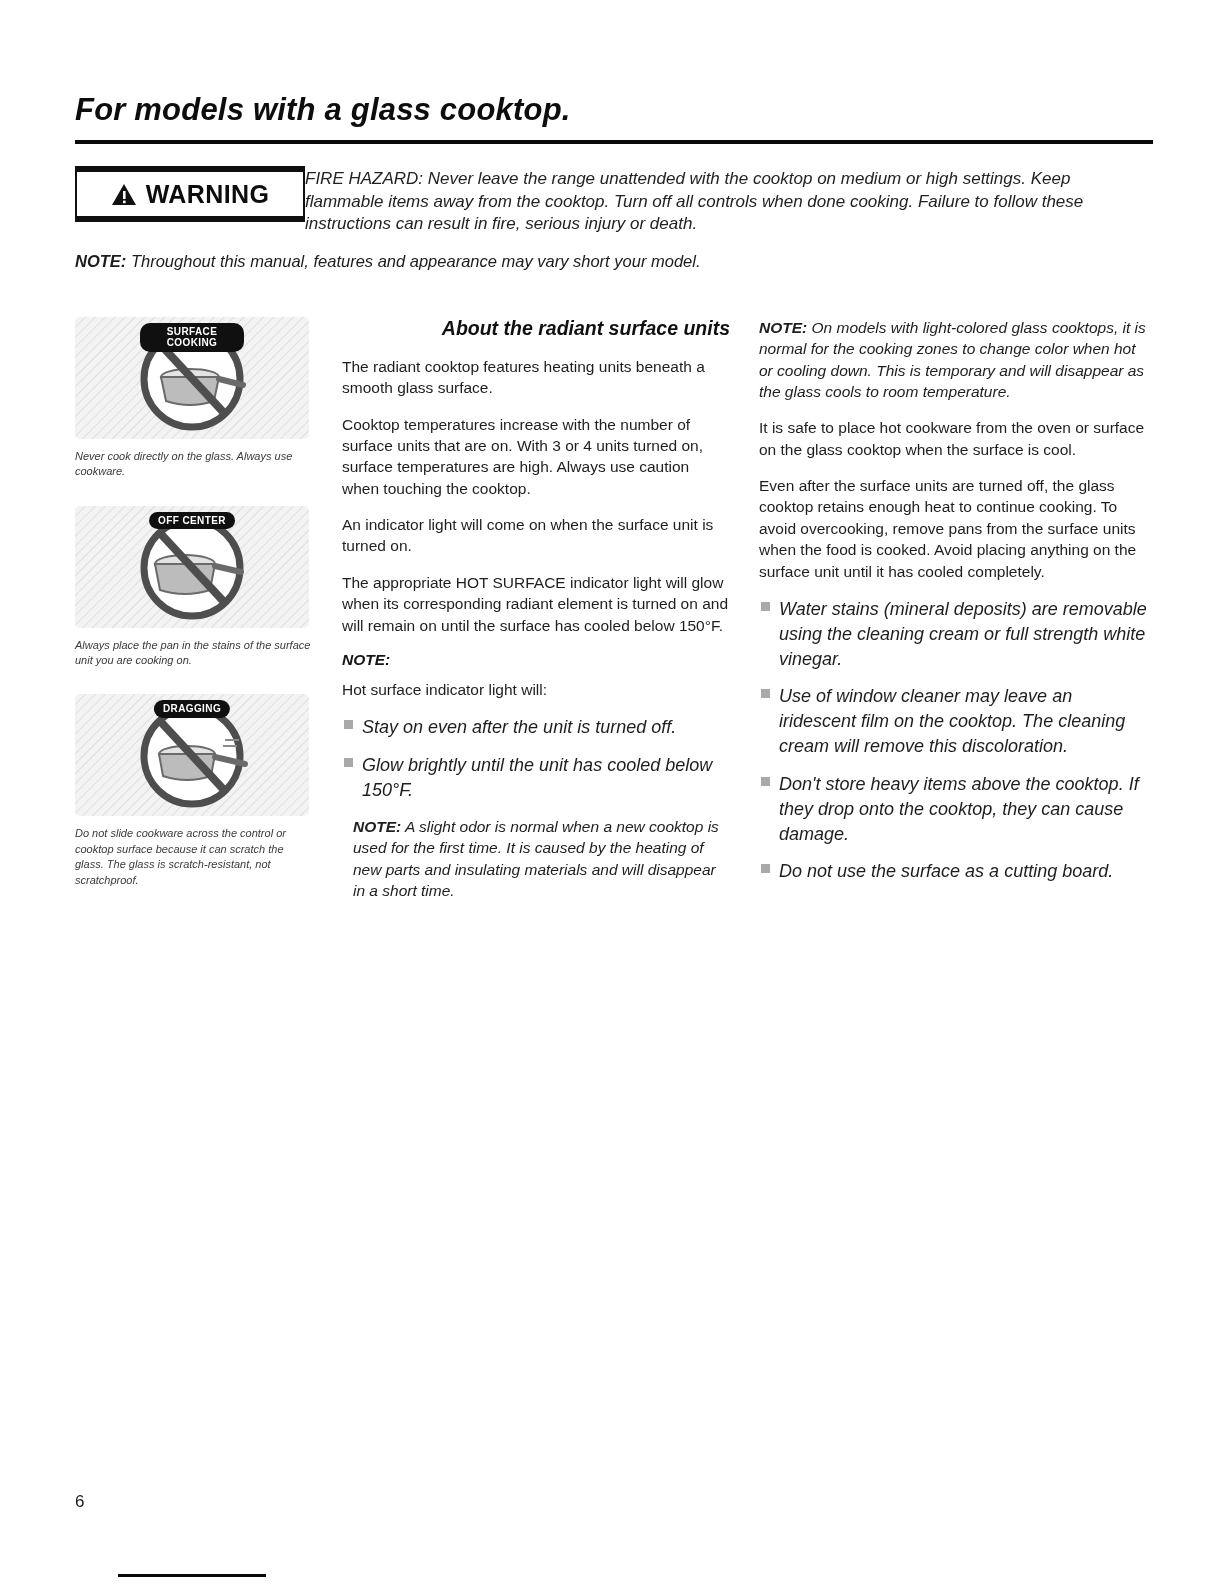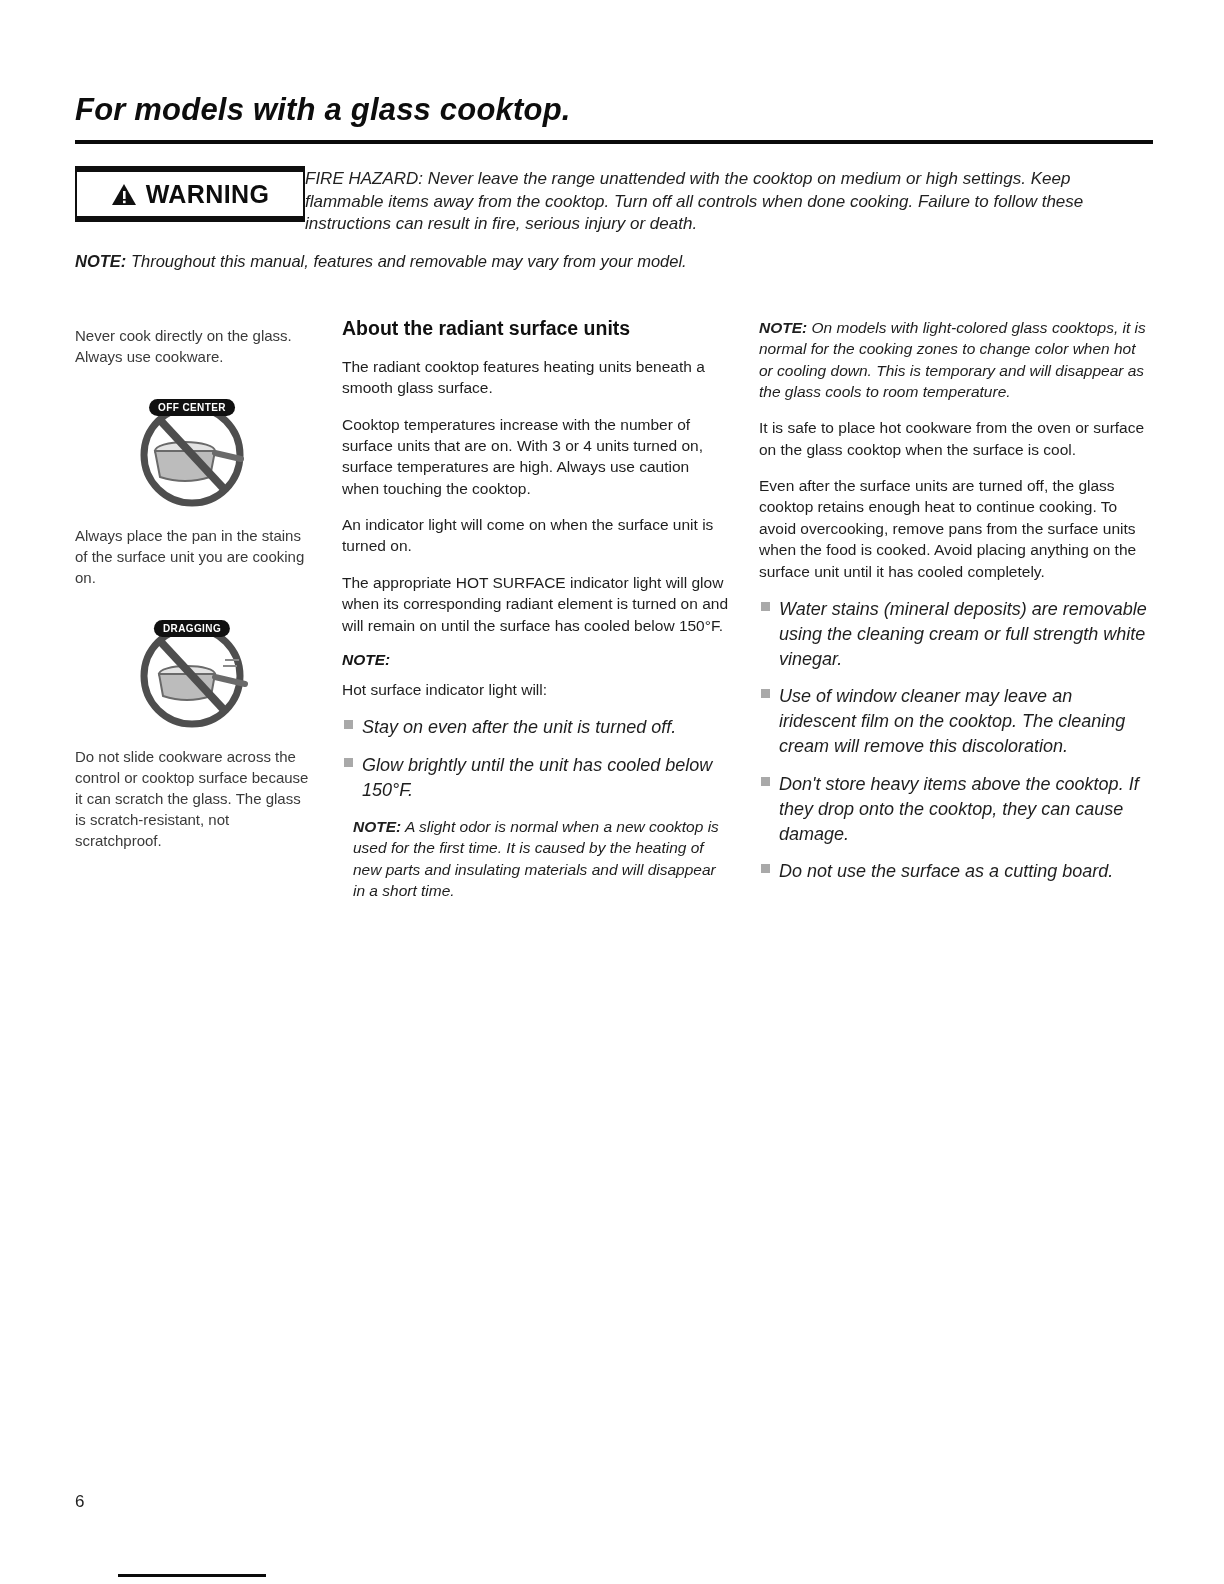--- a/index.html
+++ b/index.html
@@ -33,26 +33,26 @@
   
   .figure{position:relative;width:234px;margin-bottom:10px;}
   .figure svg{display:block;width:234px;height:122px;}
   .badge{
     position:absolute;top:6px;left:50%;transform:translateX(-50%);
     background:#101010;color:#ffffff;font-size:10px;font-weight:bold;
     letter-spacing:.4px;padding:3px 9px;border-radius:10px;text-align:center;
     line-height:1.15;max-width:86px;
   }
   .caption{
-    font-size:15px;color:#3a3a3a;line-height:1.4;
+    font-size:11px;font-style:italic;color:#3a3a3a;line-height:1.4;
     margin:8px 0 26px 0;width:238px;
   }
 
   
-  .mid-heading{font-size:19.5px;font-weight:bold;color:#101010;margin:0 0 16px 0;}
+  .mid-heading{font-size:19.5px;font-weight:bold;font-style:italic;color:#101010;margin:0 0 16px 0;text-align:right;}
   .para{font-size:15.5px;line-height:1.38;margin:0 0 15px 0;color:#1e1e1e;}
   .para.italic{font-style:italic;}
   .note-label{font-size:15.5px;font-weight:bold;font-style:italic;margin:2px 0 10px 0;color:#151515;}
   .bullet{display:flex;margin:0 0 13px 0;}
   .bullet .sq{
     width:9px;height:9px;min-width:9px;background:#a9a9a9;margin:5px 9px 0 2px;
   }
   .bullet .btxt{font-size:18px;font-style:italic;line-height:1.38;color:#1e1e1e;}
 
   .page-number{position:absolute;left:75px;top:1492px;font-size:17px;color:#222;}
@@ -74,27 +74,44 @@
             <rect x="12" y="8" width="2.6" height="8" fill="#ffffff"></rect>
             <rect x="12" y="17.6" width="2.6" height="2.6" fill="#ffffff"></rect>
           </svg>
         </span>
         <span class="warn-label">WARNING</span>
       </div>
       <div class="warn-text">FIRE HAZARD: Never leave the range unattended with the cooktop on medium or high settings. Keep flammable items away from the cooktop. Turn off all controls when done cooking. Failure to follow these instructions can result in fire, serious injury or death.</div>
     </div>
 
     <div class="note-top">
-      <b class="inb">NOTE:</b><span> Throughout this manual, features and removable may vary from your model.</span>
+      <b class="inb">NOTE:</b><span> Throughout this manual, features and appearance may vary short your model.</span>
     </div>
 
     <div class="cols">
 
       <div>
 
+        <div class="figure">
+          <svg viewBox="0 0 234 122">
+            <defs>
+              <pattern id="hatch" width="7" height="7" patternUnits="userSpaceOnUse" patternTransform="rotate(45)">
+                <rect width="7" height="7" fill="#f3f3f3"></rect>
+                <line x1="0" y1="0" x2="0" y2="7" stroke="#dedede" stroke-width="2"></line>
+              </pattern>
+            </defs>
+            <rect x="0" y="0" width="234" height="122" rx="5" fill="url(#hatch)"></rect>
+            <circle cx="117" cy="62" r="48" fill="#ffffff" stroke="#4e4e4e" stroke-width="7"></circle>
+            <ellipse cx="115" cy="60" rx="29" ry="8" fill="#e3e3e3" stroke="#6a6a6a" stroke-width="2"></ellipse>
+            <path d="M86 60 L144 60 L139 84 Q115 92 91 84 Z" fill="#bcbcbc" stroke="#6a6a6a" stroke-width="2"></path>
+            <line x1="144" y1="62" x2="168" y2="68" stroke="#6a6a6a" stroke-width="6" stroke-linecap="round"></line>
+            <line x1="85" y1="27" x2="150" y2="97" stroke="#4e4e4e" stroke-width="8"></line>
+          </svg>
+          <div class="badge">SURFACE COOKING</div>
+        </div>
         <div class="caption">Never cook directly on the glass. Always use cookware.</div>
 
         <div class="figure">
           <svg viewBox="0 0 234 122">
             <rect x="0" y="0" width="234" height="122" rx="5" fill="url(#hatch)"></rect>
             <circle cx="117" cy="62" r="48" fill="#ffffff" stroke="#4e4e4e" stroke-width="7"></circle>
             <ellipse cx="110" cy="58" rx="30" ry="9" fill="#e3e3e3" stroke="#6a6a6a" stroke-width="2"></ellipse>
             <path d="M80 58 L140 58 L135 84 Q110 92 85 84 Z" fill="#bcbcbc" stroke="#6a6a6a" stroke-width="2"></path>
             <line x1="140" y1="60" x2="166" y2="66" stroke="#6a6a6a" stroke-width="6" stroke-linecap="round"></line>
             <line x1="85" y1="27" x2="150" y2="97" stroke="#4e4e4e" stroke-width="8"></line>

